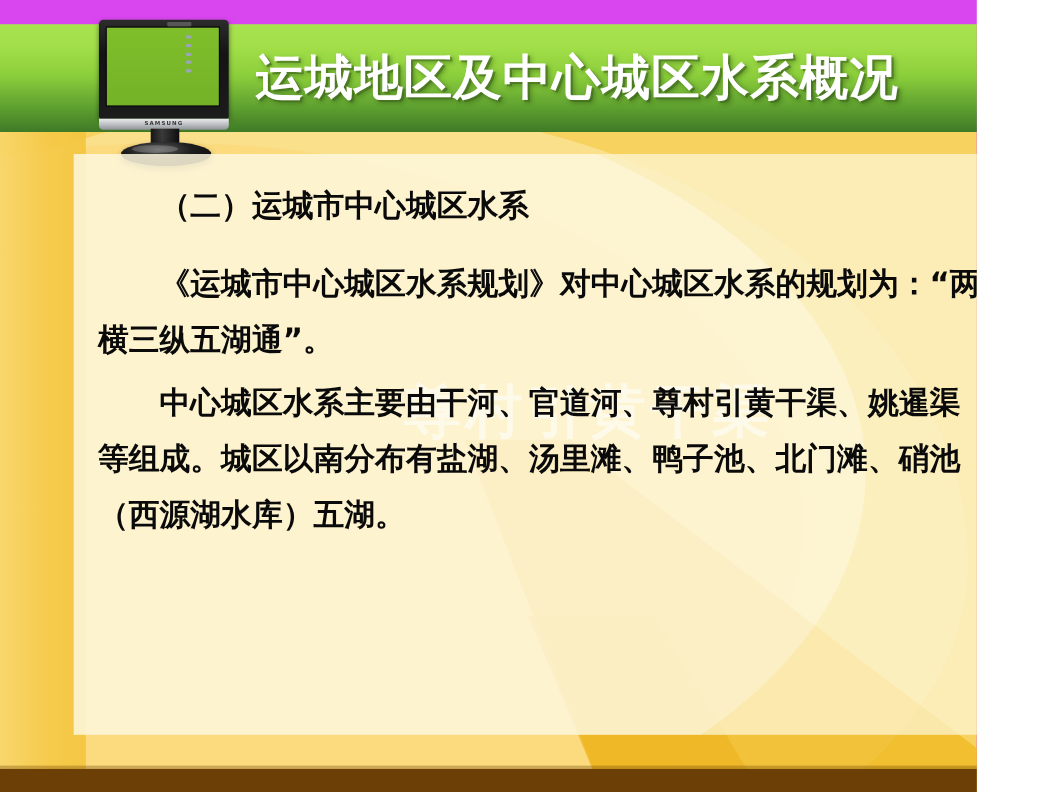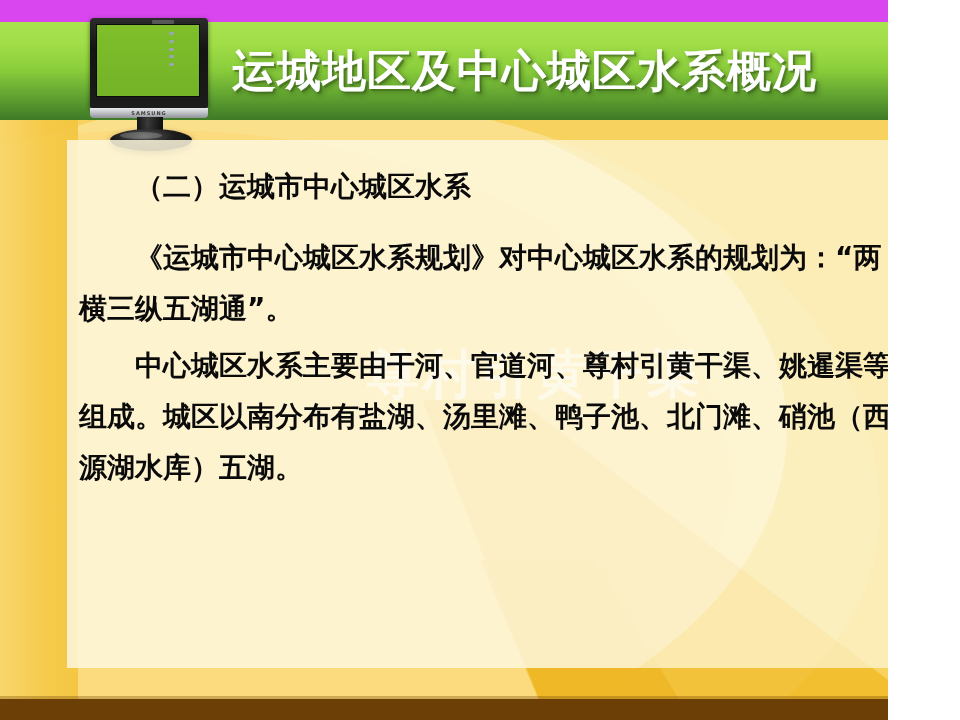--- a/index.html
+++ b/index.html
@@ -199,21 +199,21 @@
     left:300px; top:200px;
     font-size:52px;
     font-weight:bold;
     color:rgba(255,255,255,0.55);
     letter-spacing:4px;
     white-space:nowrap;
     pointer-events:none;
   }
   .body-text {
     position:relative;
-    padding:22px 20px 0 12px;
+    padding:22px 20px 0 22px;
     color:#0a0a0a;
     font-size:28px;
     font-weight:bold;
     line-height:1.82;
   }
   .body-text p { margin:0 0 6px 0; }
   .p-indent { text-indent:2em; }
   .p-heading { text-indent:2em; margin-bottom:20px !important; }
 </style>
 </head>

